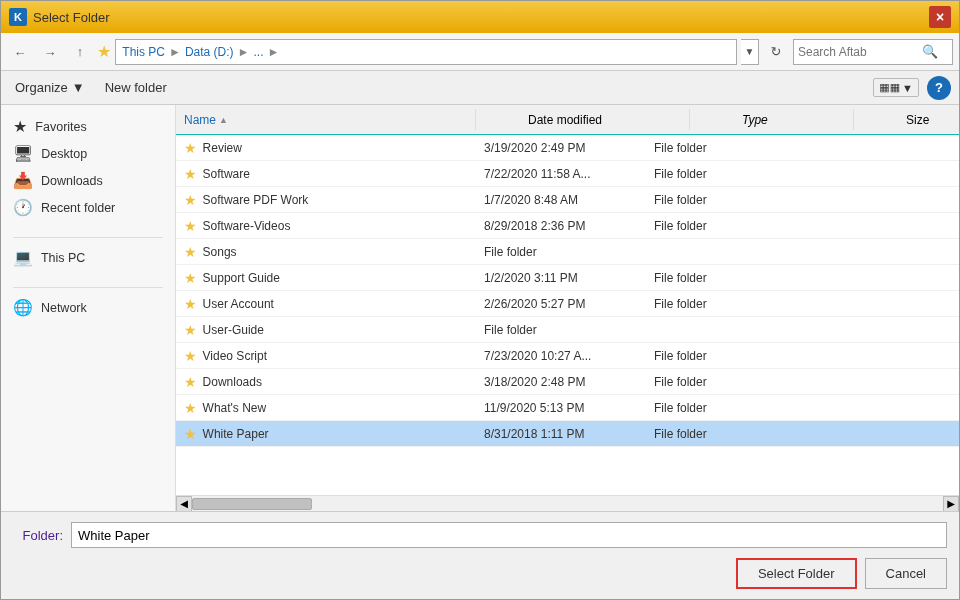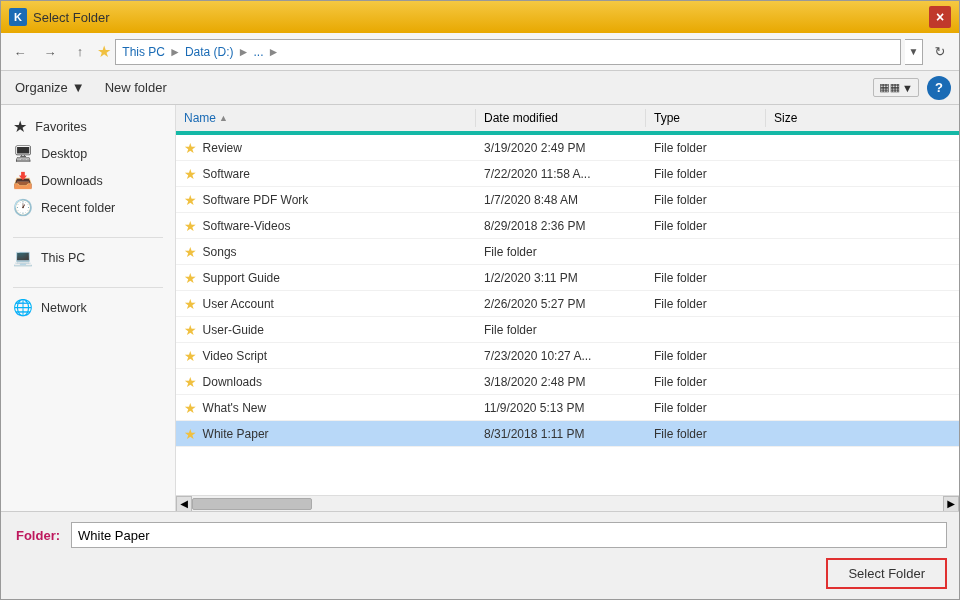--- a/index.html
+++ b/index.html
@@ -264,39 +264,40 @@
       flex: 1;
       display: flex;
       flex-direction: column;
       overflow: hidden;
       background: white;
     }
     .file-list-header {
       display: flex;
       align-items: flex-end;
       background: #f0f0f0;
-      border-bottom: 4px solid #14b8a6;
+      border-bottom: 1px solid #14b8a6;
       padding: 4px 0;
       height: 30px;
       flex-shrink: 0;
+      gap: 44px;
     }
     .col-header {
       font-size: 12px;
       color: #000000;
       padding: 0 8px;
       cursor: pointer;
       user-select: none;
       border-right: 1px solid #ddd;
       height: 100%;
       display: flex;
       align-items: center;
     }
     .col-name { width: 300px; color: #1a6bb5; }
     .col-date { width: 170px; }
-    .col-type { width: 120px; }
+    .col-type { width: 120px; font-style: italic; }
     .col-size { width: 60px; border-right: none; }
 
     .file-list {
       flex: 1;
       overflow-y: auto;
       overflow-x: hidden;
     }
     .file-row {
       display: flex;
       align-items: center;
@@ -371,24 +372,23 @@
       flex-shrink: 0;
     }
     .folder-input-row {
       display: flex;
       align-items: center;
       gap: 8px;
       margin-bottom: 10px;
     }
     .folder-label {
       font-size: 13px;
-      color: #be185d;
+      color: #4c1d95;
       min-width: 50px;
-      text-align: center;
-      font-weight: bold;
+      text-align: right;
     }
     .folder-input {
       flex: 1;
       height: 26px;
       border: 1px solid #aaa;
       background: white;
       padding: 0 6px;
       font-size: 13px;
       outline: none;
     }
@@ -440,20 +440,24 @@
     <div class="address-path">
       <span class="path-item">This PC</span>
       <span class="path-sep">►</span>
       <span class="path-item">Data (D:)</span>
       <span class="path-sep">►</span>
       <span class="path-item">...</span>
       <span class="path-sep">►</span>
     </div>
     <div class="path-dropdown">▼</div>
     <button class="refresh-btn" title="Refresh">↻</button>
+    <div class="search-box">
+      <input type="text" placeholder="Search Aftab" style="">
+      <span class="search-icon-btn">🔍</span>
+    </div>
   </div>
 
   <div class="toolbar">
     <button class="organize-btn">
       <span>Organize</span>
       <span>▼</span>
     </button>
     <button class="new-folder-btn">New folder</button>
     <div class="toolbar-spacer"></div>
     <button class="view-btn">
@@ -638,15 +642,16 @@
     </div>
   </div>
 
   <div class="bottom-area">
     <div class="folder-input-row">
       <span class="folder-label">Folder:</span>
       <input class="folder-input" type="text" value="White Paper" style="">
     </div>
     <div class="button-row">
       <button class="select-folder-btn">Select Folder</button>
+      <button class="cancel-btn">Cancel</button>
     </div>
   </div>
 </div>
 
 </body></html>

